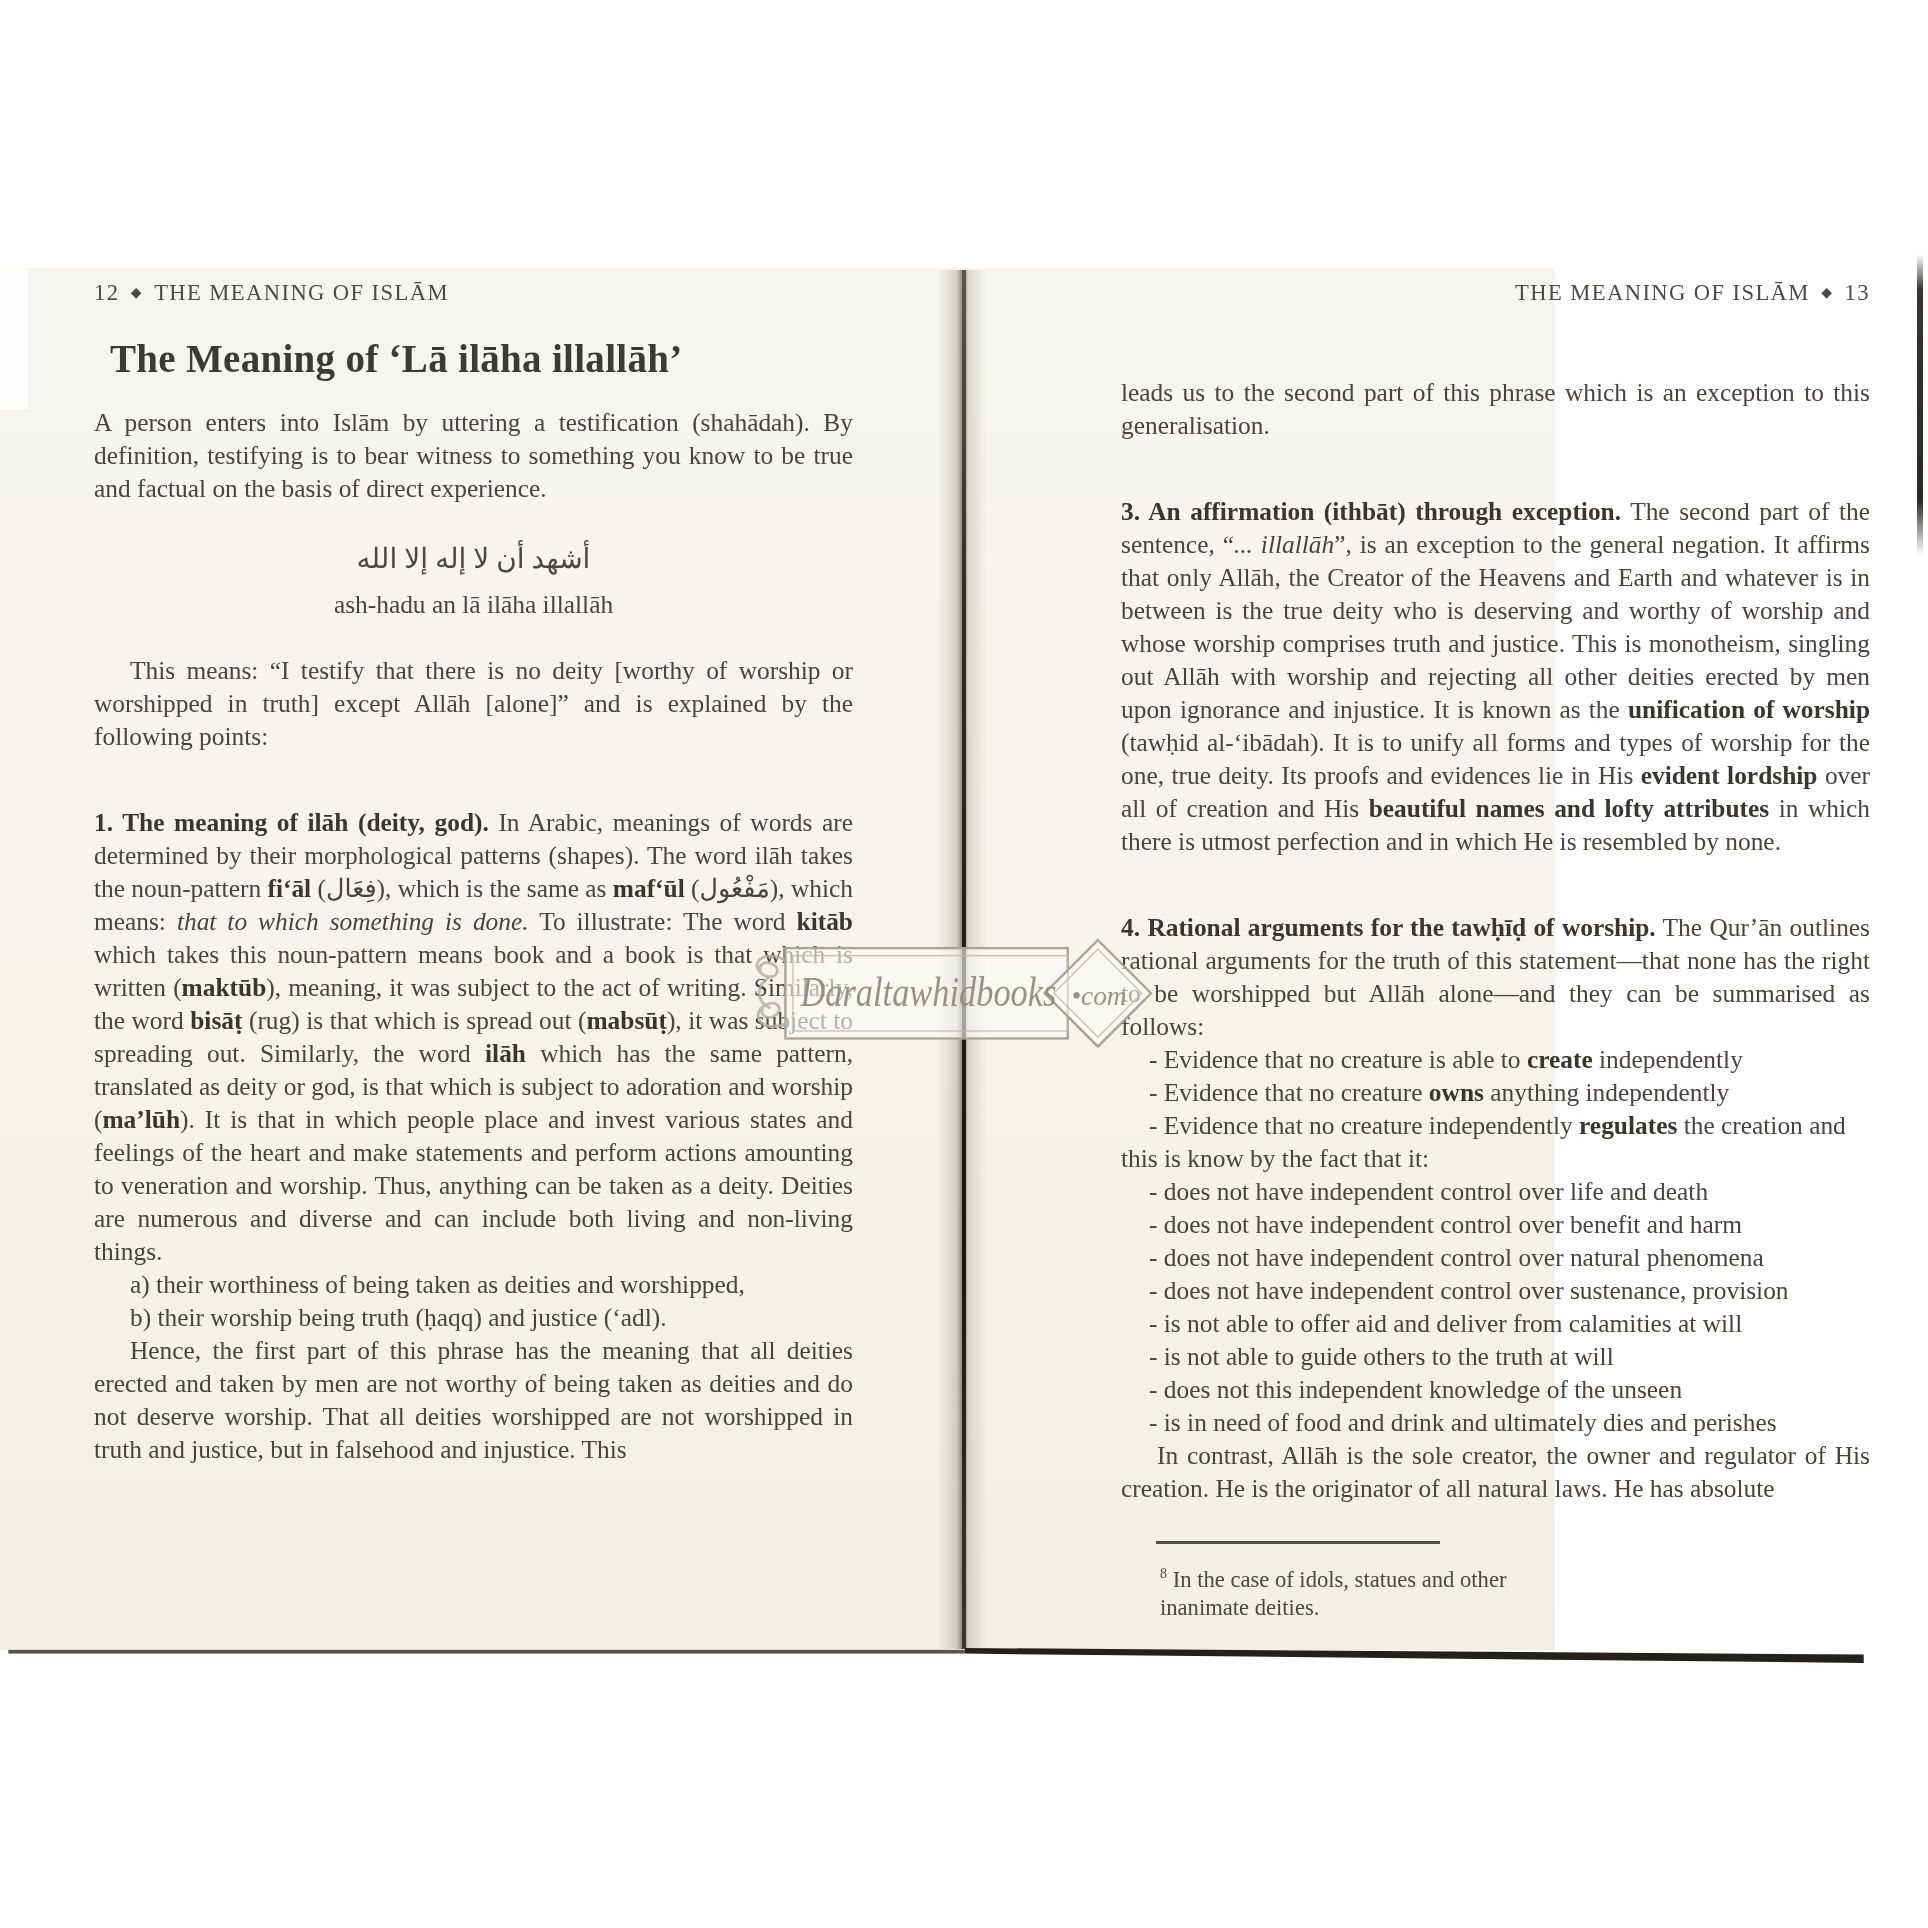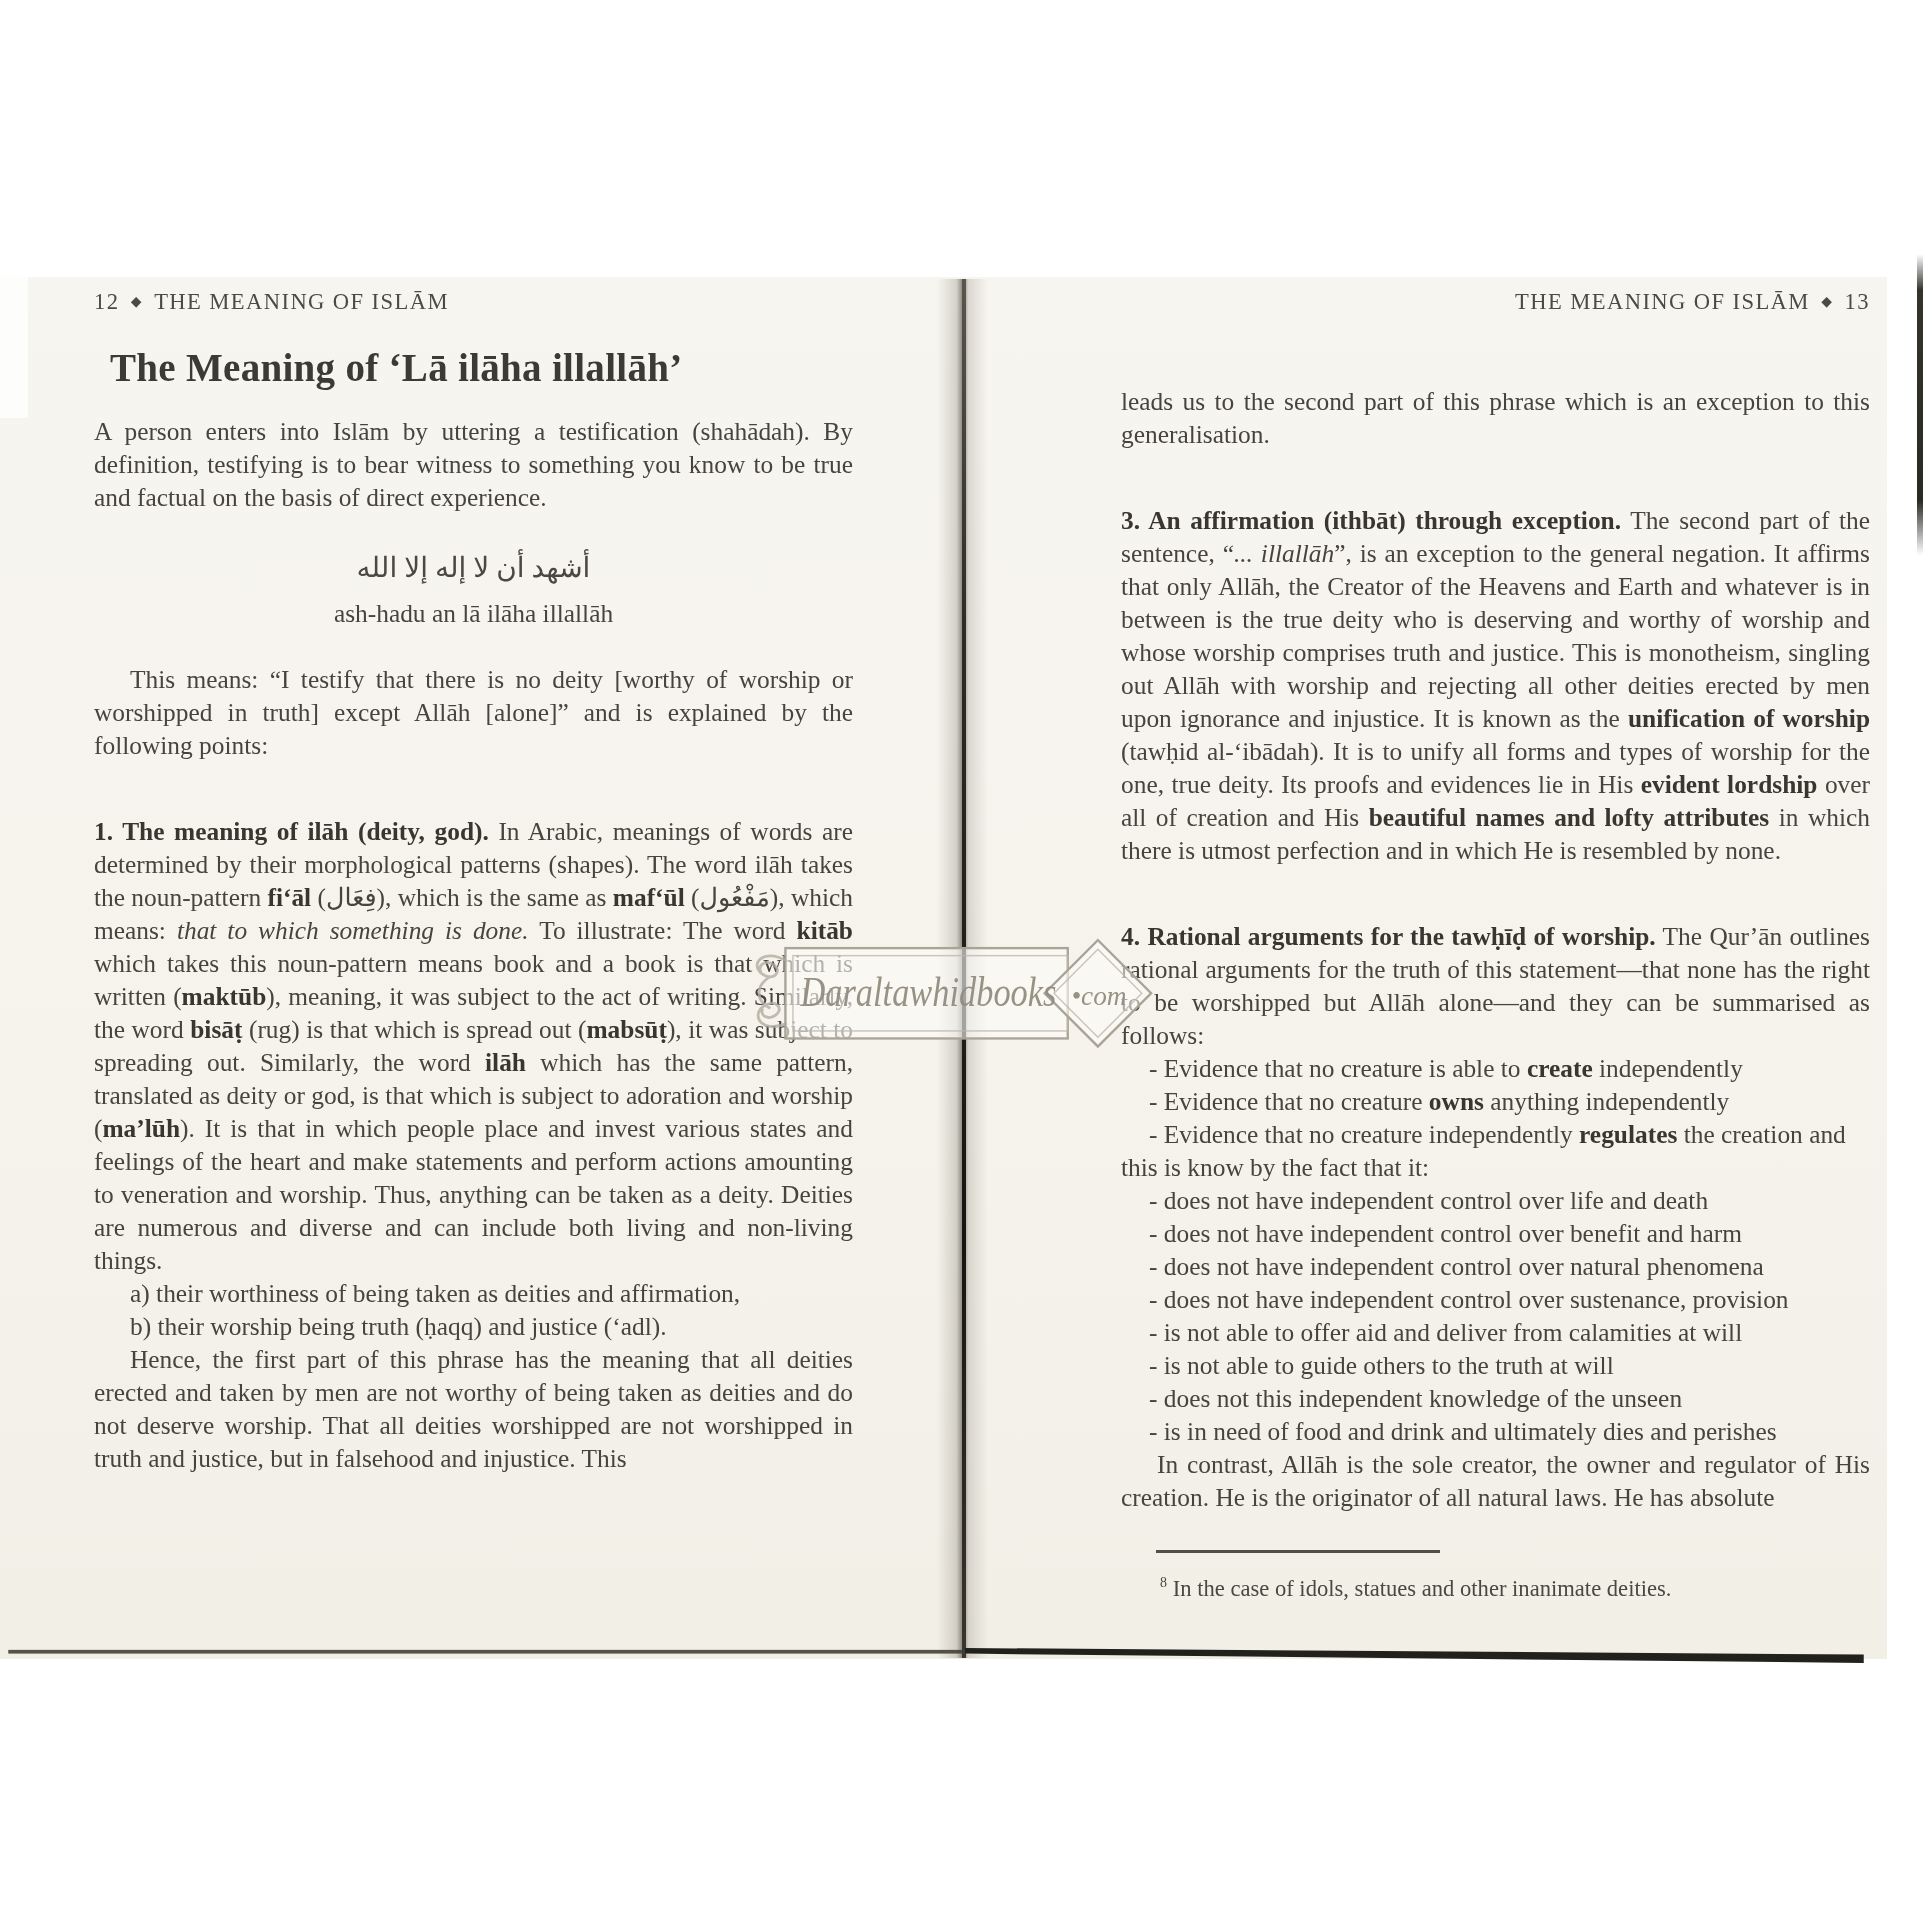--- a/index.html
+++ b/index.html
@@ -2,21 +2,21 @@
 <html style="font-size:15px"><head>
 <meta charset="utf-8">
 <style>
   html,body{margin:0;padding:0;}
   body{
     width:1928px;height:1928px;position:relative;background:#ffffff;
     font-family:"Liberation Serif", serif;overflow:hidden;
   }
   
   .scan{
-    position:absolute;left:0;top:277px;width:1887px;height:1382px;
+    position:absolute;left:0;top:268px;width:1555px;height:1382px;
     background:linear-gradient(180deg,#f7f5ef 0%,#f5f3ec 55%,#f2efe7 100%);
   }
   .tlpatch{position:absolute;left:0;top:0;width:28px;height:141px;background:#fdfdfb;}
   
   .spine{
     position:absolute;left:937px;top:1.9px;width:51px;height:1379px;
     background:linear-gradient(90deg,rgba(90,84,70,0) 0%,rgba(90,84,70,0.22) 38%,rgba(50,46,38,0.55) 50%,rgba(90,84,70,0.18) 62%,rgba(90,84,70,0) 100%);
   }
   .spine::after{
     content:'';position:absolute;left:24.5px;top:0;width:4.7px;height:100%;
@@ -73,21 +73,21 @@
 
   <div class="col col-left">
     <div class="pg-header"><span>12</span><span class="diam">◆</span><span>THE MEANING OF ISLĀM</span></div>
     <h1 class="title">The Meaning of ‘Lā ilāha illallāh’</h1>
     <div>
         <p class="para p-plain gp">A person enters into Islām by uttering a testification (shahādah). By definition, testifying is to bear witness to something you know to be true and factual on the basis of direct experience.</p>
         <p class="para p-arabic g1" dir="rtl">أشهد أن لا إله إلا الله</p>
         <p class="para p-center gs">ash-hadu an lā ilāha illallāh</p>
         <p class="para p-indent g1">This means: “I testify that there is no deity [worthy of worship or worshipped in truth] except Allāh [alone]” and is explained by the following points:</p>
         <p class="para p-plain g2"><b>1. The meaning of ilāh (deity, god).</b> In Arabic, meanings of words are determined by their morphological patterns (shapes). The word ilāh takes the noun-pattern <b>fi‘āl</b> (فِعَال), which is the same as <b>maf‘ūl</b> (مَفْعُول), which means: <i>that to which something is done.</i> To illustrate: The word <b>kitāb</b> which takes this noun-pattern means book and a book is that which is written (<b>maktūb</b>), meaning, it was subject to the act of writing. Similarly, the word <b>bisāṭ</b> (rug) is that which is spread out (<b>mabsūṭ</b>), it was subject to spreading out. Similarly, the word <b>ilāh</b> which has the same pattern, translated as deity or god, is that which is subject to adoration and worship (<b>ma’lūh</b>). It is that in which people place and invest various states and feelings of the heart and make statements and perform actions amounting to veneration and worship. Thus, anything can be taken as a deity. Deities are numerous and diverse and can include both living and non-living things.</p>
-        <p class="para p-alpha">a) their worthiness of being taken as deities and affirmation,</p>
+        <p class="para p-alpha">a) their worthiness of being taken as deities and worshipped,</p>
         <p class="para p-alpha">b) their worship being truth (ḥaqq) and justice (‘adl).</p>
         <p class="para p-indent">Hence, the first part of this phrase has the meaning that all deities erected and taken by men are not worthy of being taken as deities and do not deserve worship. That all deities worshipped are not worshipped in truth and justice, but in falsehood and injustice.  This</p>
       </div>
   </div>
 
   <div class="col col-right">
     <div class="pg-header right"><span>THE MEANING OF ISLĀM</span><span class="diam">◆</span><span>13</span></div>
     <div>
         <p class="para p-plain gh">leads us to the second part of this phrase which is an exception to this generalisation.</p>
         <p class="para p-plain g2"><b>3. An affirmation (ithbāt) through exception.</b> The second part of the sentence, “<i>... illallāh</i>”, is an exception to the general negation. It affirms that only Allāh, the Creator of the Heavens and Earth and whatever is in between is the true deity who is deserving and worthy of worship and whose worship comprises truth and justice. This is monotheism, singling out Allāh with worship and rejecting all other deities erected by men upon ignorance and injustice. It is known as the <b>unification of worship</b> (tawḥid al-‘ibādah). It is to unify all forms and types of worship for the one, true deity. Its proofs and evidences lie in His <b>evident lordship</b> over all of creation and His <b>beautiful names and lofty attributes</b> in which there is utmost perfection and in which He is resembled by none.</p>

